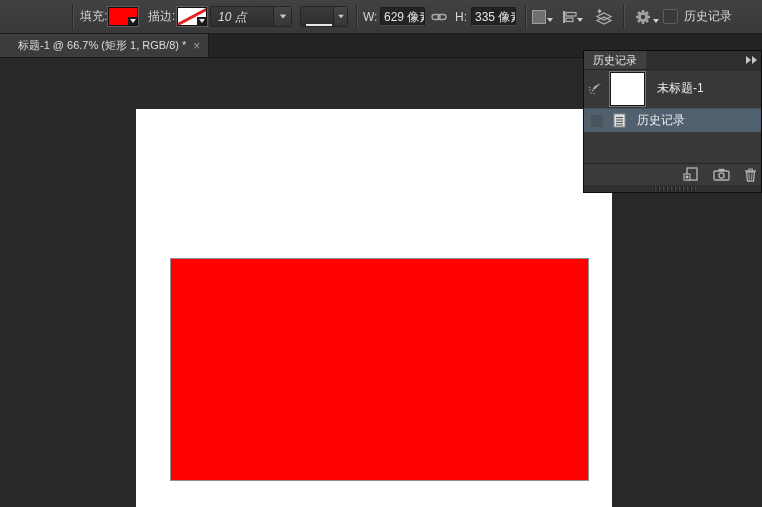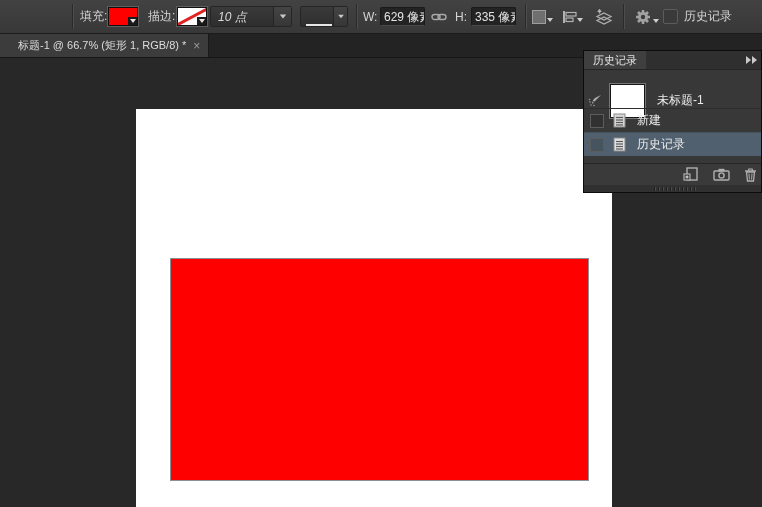--- a/index.html
+++ b/index.html
@@ -61,21 +61,21 @@
   #shape-rect{position:absolute;left:34px;top:149px;width:417px;height:221px;border:1px solid #8a9096;}
 
   
   #history-panel{position:absolute;left:583px;top:50px;width:179px;height:143px;
     background:#383838;border:1px solid #0c0c0c;box-sizing:border-box;z-index:5;}
   #hp-header{position:absolute;left:0;top:0;width:100%;height:18px;background:#2f2f2f;
     border-bottom:1px solid #252525;display:flex;align-items:stretch;}
   #hp-tab{background:#3f3f3f;padding:0 9px;display:flex;align-items:center;color:#e2e2e2;font-size:11px;}
   #hp-collapse{margin-left:auto;display:flex;align-items:center;padding-right:3px;}
 
-  #hp-snapshot{position:absolute;left:0;top:30px;width:100%;height:39px;display:flex;align-items:center;}
+  #hp-snapshot{position:absolute;left:0;top:18px;width:100%;height:39px;display:flex;align-items:center;}
   #hp-snapshot .thumb{width:33px;height:32px;background:#fff;border:1px solid #161616;
     box-shadow:0 0 0 1px #777;margin-left:6px;}
   #hp-snapshot .snap-label{margin-left:12px;color:#ececec;font-size:12px;}
   .brush-well{width:18px;height:18px;margin-left:2px;display:flex;align-items:center;justify-content:center;}
 
   #hp-states{position:absolute;left:0;top:57px;width:100%;}
   .hp-row{height:23px;display:flex;align-items:center;border-top:1px solid #2e2e2e;}
   .hp-row.selected{background:#50606e;border-top-color:#44525e;}
   .hp-check{width:12px;height:12px;border:1px solid #5c5c5c;background:rgba(0,0,0,0.12);
     margin-left:6px;flex:none;}
@@ -259,35 +259,20 @@
             <circle cx="6" cy="12.5" r="0.8"></circle>
               <circle cx="1.5" cy="6.5" r="0.8"></circle>
           </g>
         </svg>
       </span>
       <span class="thumb"></span>
       <span class="snap-label">未标题-1</span>
     </div>
 
     <div id="hp-states">
-      <div class="hp-row">
-        <span class="hp-check"></span>
-        <span class="hp-doc">
-          <svg class="icon-svg" width="14" height="16" viewBox="0 0 14 16">
-            <rect x="1" y="1" width="11" height="13" fill="#d6d6d6" stroke="#8a8a8a" stroke-width="1"></rect>
-            <g stroke="#5a5a5a" stroke-width="1.2">
-              <line x1="3" y1="4.5" x2="10" y2="4.5"></line>
-                <line x1="3" y1="7" x2="10" y2="7"></line>
-              <line x1="3" y1="9.5" x2="10" y2="9.5"></line>
-                <line x1="3" y1="12" x2="10" y2="12"></line>
-            </g>
-          </svg>
-        </span>
-        <span class="hp-label">新建</span>
-      </div>
       <div class="hp-row selected">
         <span class="hp-check"></span>
         <span class="hp-doc">
           <svg class="icon-svg" width="14" height="16" viewBox="0 0 14 16">
             <rect x="1" y="1" width="11" height="13" fill="#e2e2e2" stroke="#8a8a8a" stroke-width="1"></rect>
             <g stroke="#5a5a5a" stroke-width="1.2">
               <line x1="3" y1="4.5" x2="10" y2="4.5"></line>
                 <line x1="3" y1="7" x2="10" y2="7"></line>
               <line x1="3" y1="9.5" x2="10" y2="9.5"></line>
                 <line x1="3" y1="12" x2="10" y2="12"></line>

